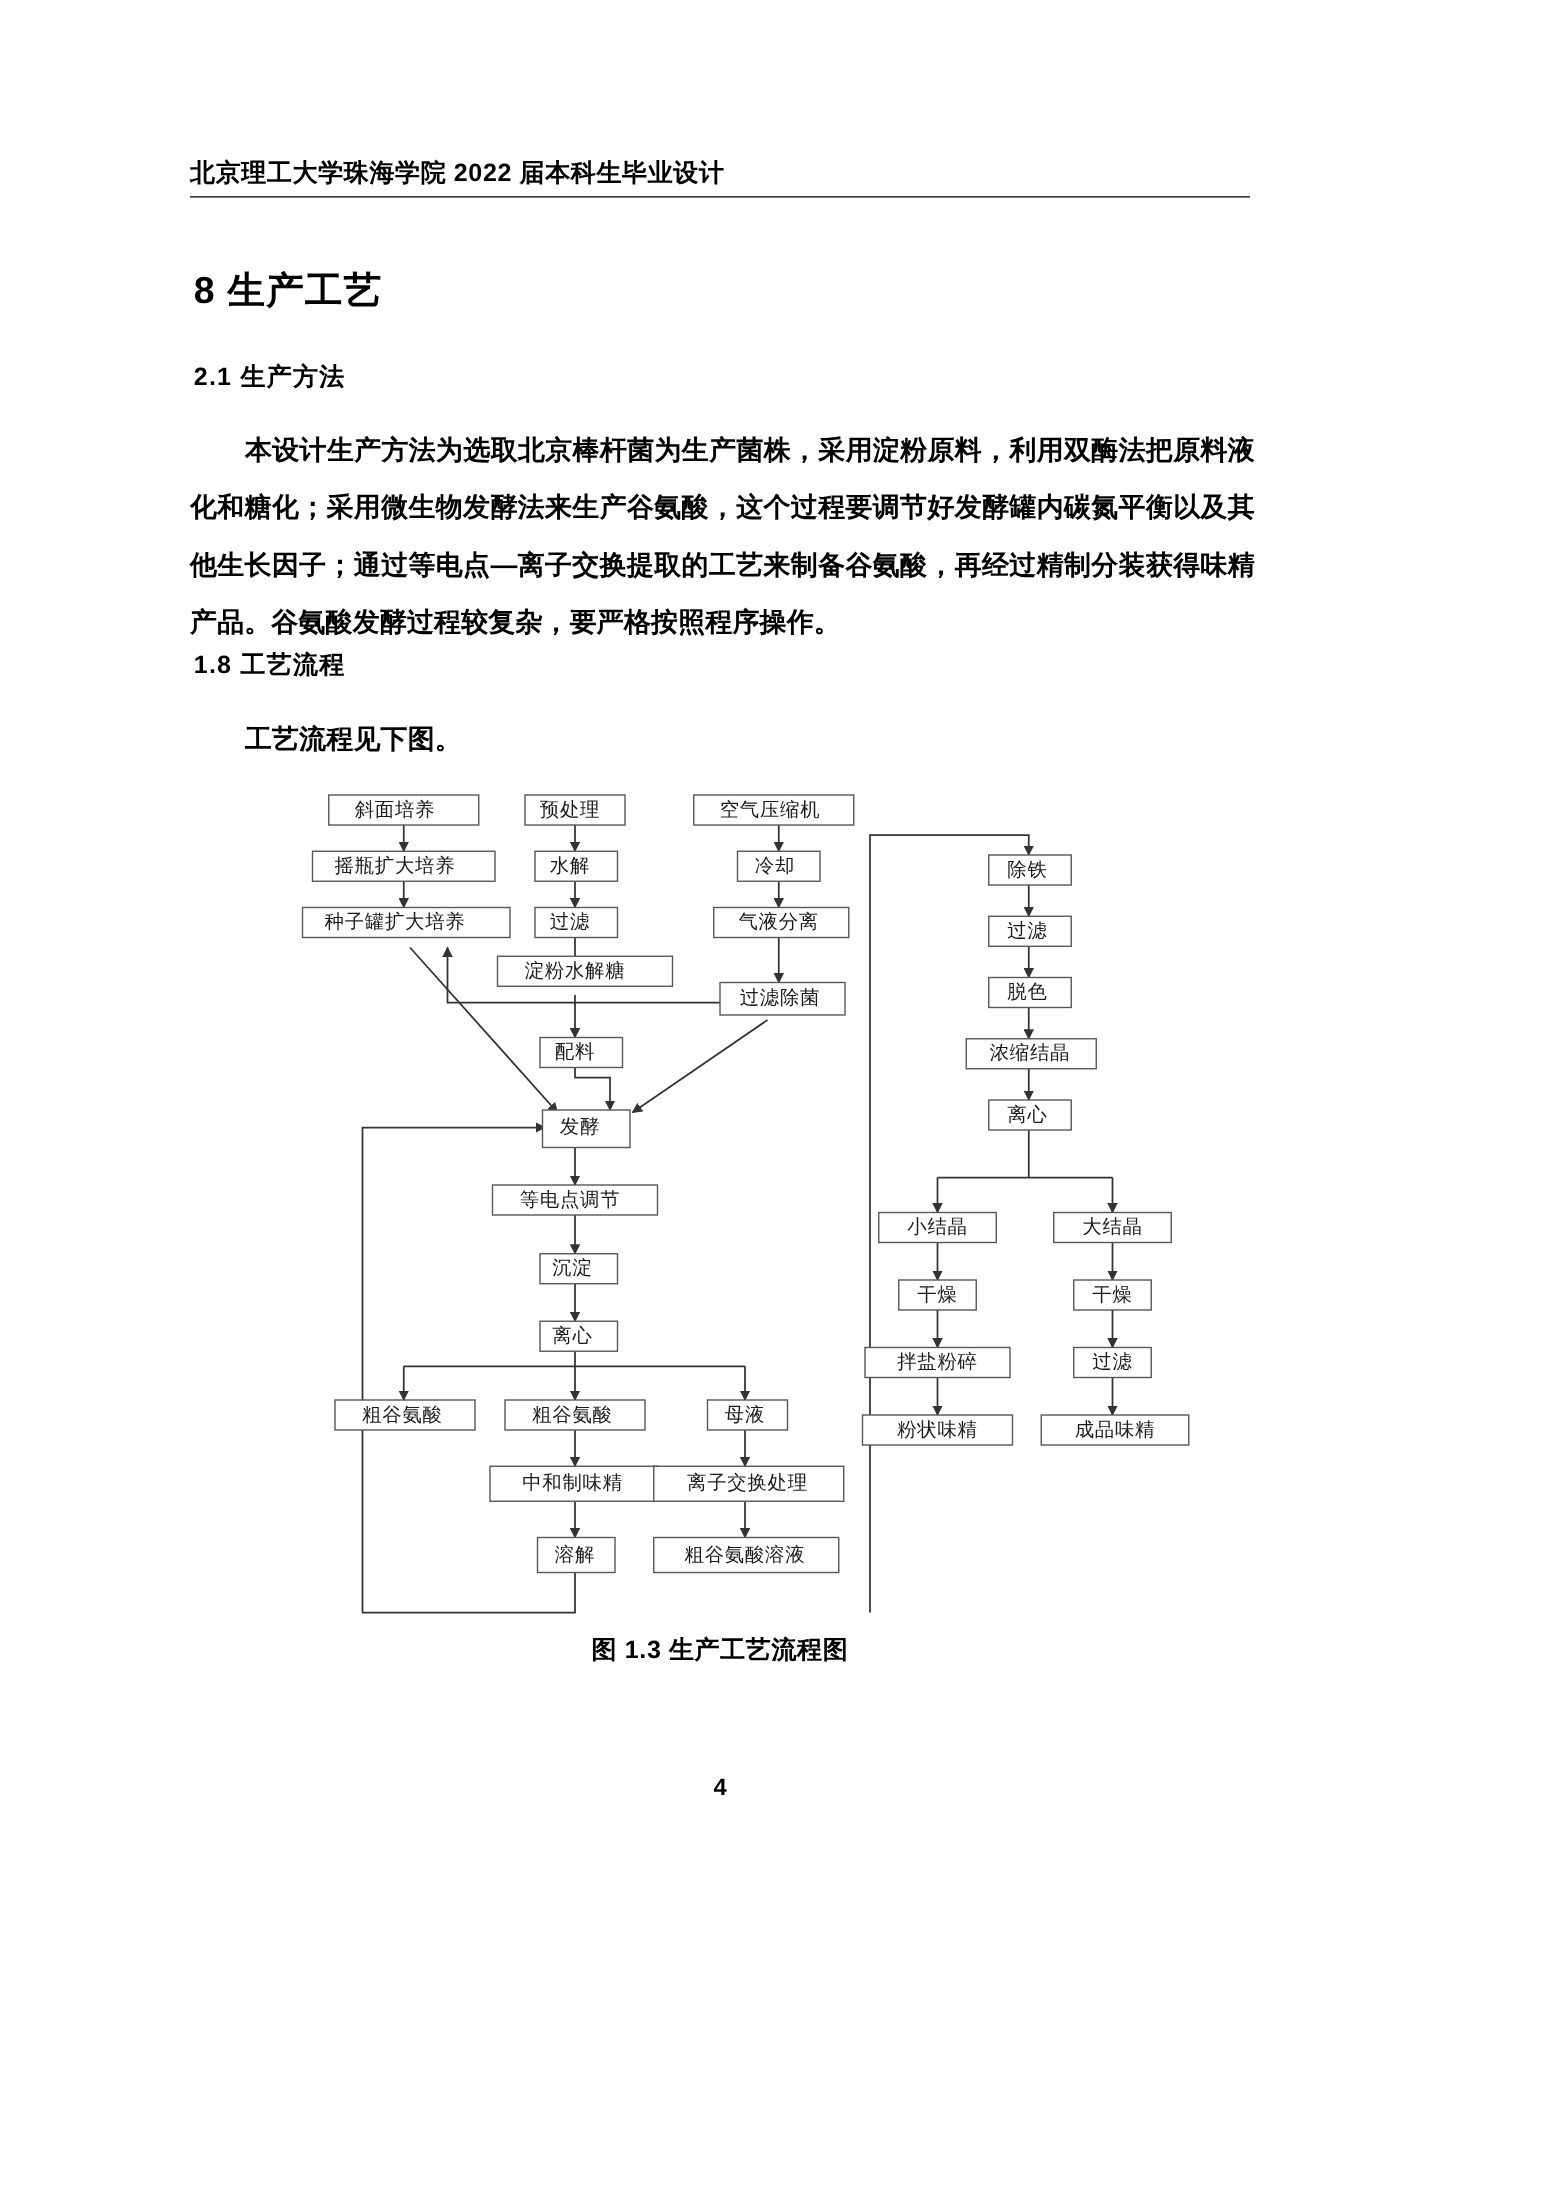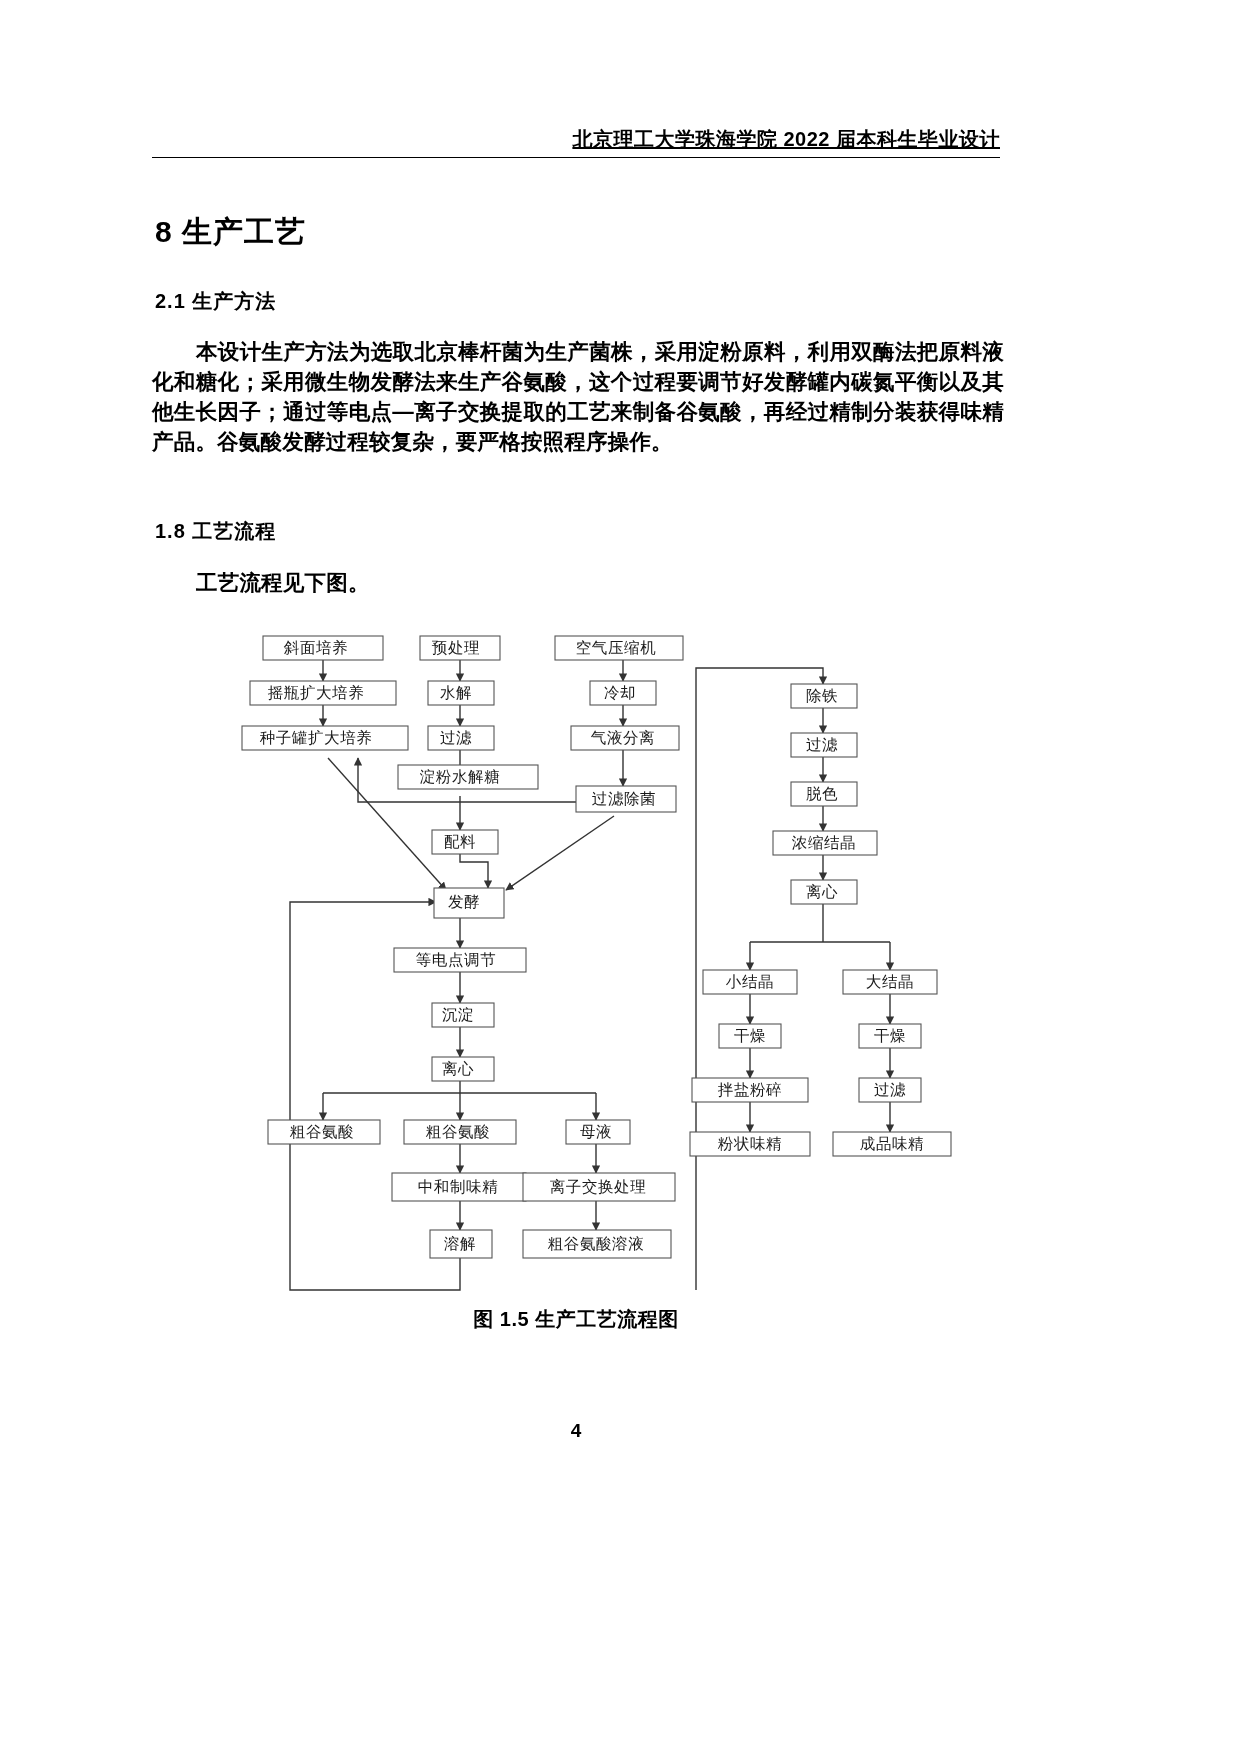--- a/index.html
+++ b/index.html
@@ -22,22 +22,21 @@
     width: 1240px;
     height: 1754px;
   }
 
   
   .header {
     position: absolute;
     left: 152px;
     top: 126px;
     width: 848px;
-    text-align: right;
-    text-decoration: underline;
+    text-align: left;
   }
   .header-text {
     font-family: "Liberation Sans", "DejaVu Sans", sans-serif;
     font-size: 20px;
     font-weight: bold;
     letter-spacing: 0.5px;
     line-height: 26px;
     white-space: nowrap;
   }
   .header-rule {
@@ -69,21 +68,21 @@
   }
   .h2.a { top: 288px; }
   .h2.b { top: 518px; }
 
   .para {
     position: absolute;
     left: 152px;
     width: 852px;
     font-size: 21.5px;
     font-weight: bold;
-    line-height: 30px;
+    line-height: 46px;
     letter-spacing: 0.2px;
     text-align: justify;
     text-justify: inter-ideograph;
   }
   .para.p1 { top: 337px; text-indent: 44px; }
   .para.p2 { top: 568px; text-indent: 44px; }
 
   
   .chart {
     position: absolute;
@@ -369,17 +368,17 @@
         <rect class="box" x="662" y="532" width="120" height="24"></rect>
         <text class="node-label" x="722" y="545">粉状味精</text>
       </g>
       <g>
         <rect class="box" x="805" y="532" width="118" height="24"></rect>
         <text class="node-label" x="864" y="545">成品味精</text>
       </g>
     </svg>
   </div>
 
-  <div class="caption">图 1.5 生产工艺流程图</div>
+  <div class="caption">图 1.3 生产工艺流程图</div>
 
   <div class="pagenum">4</div>
 
 </div>
 
 </body></html>

